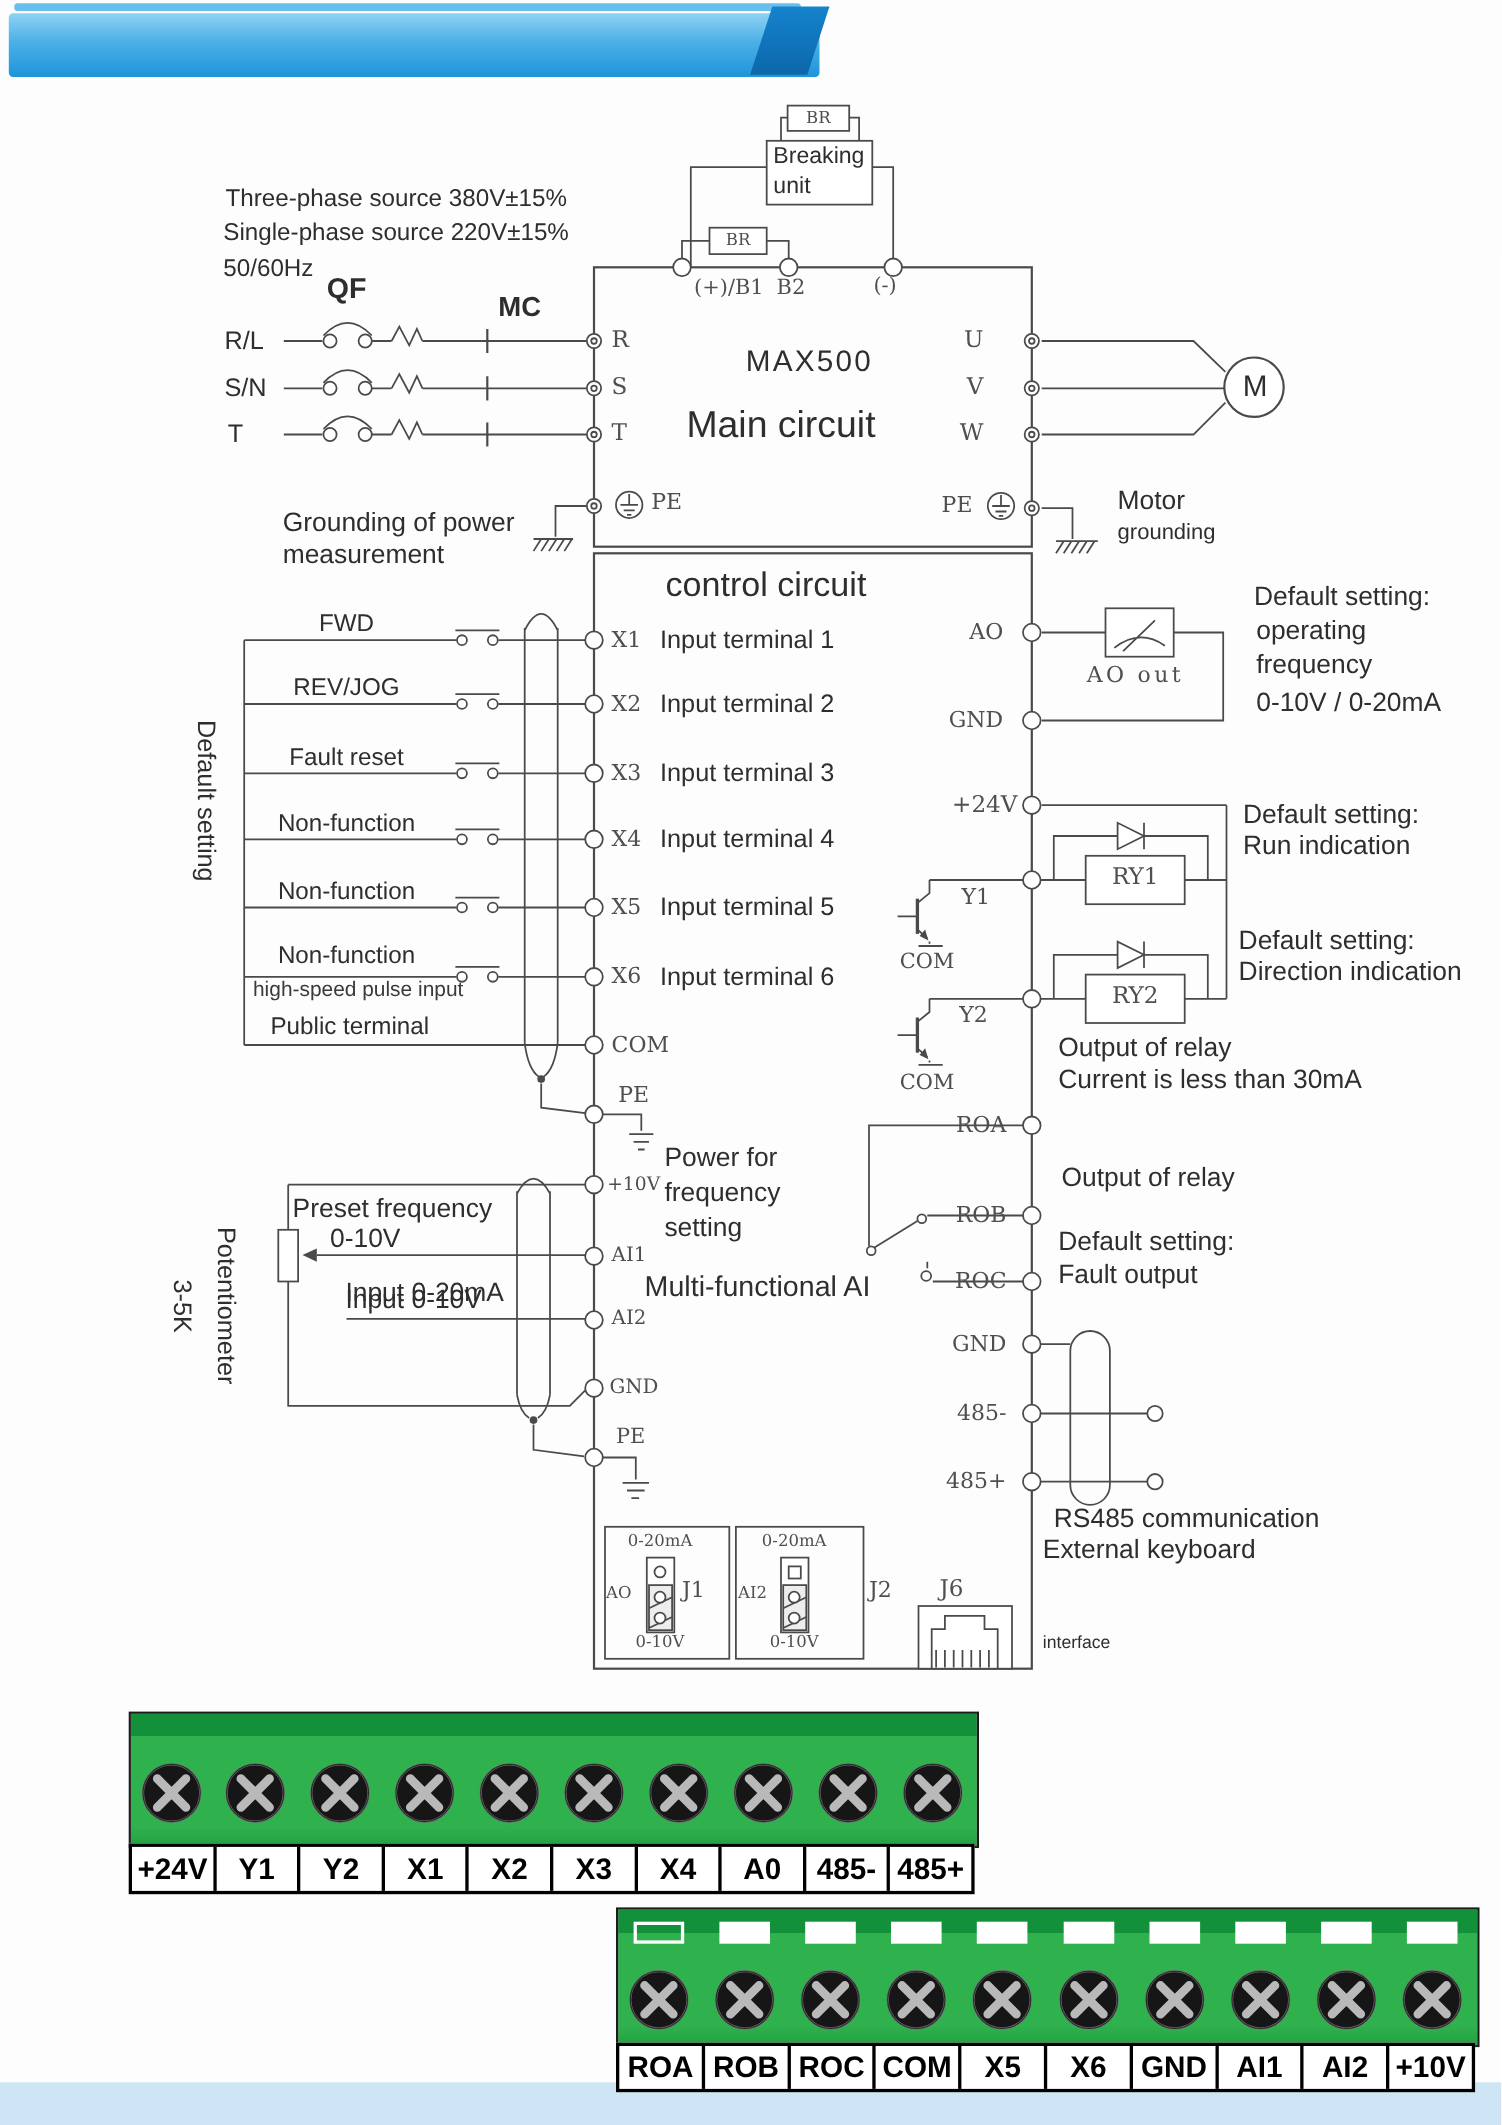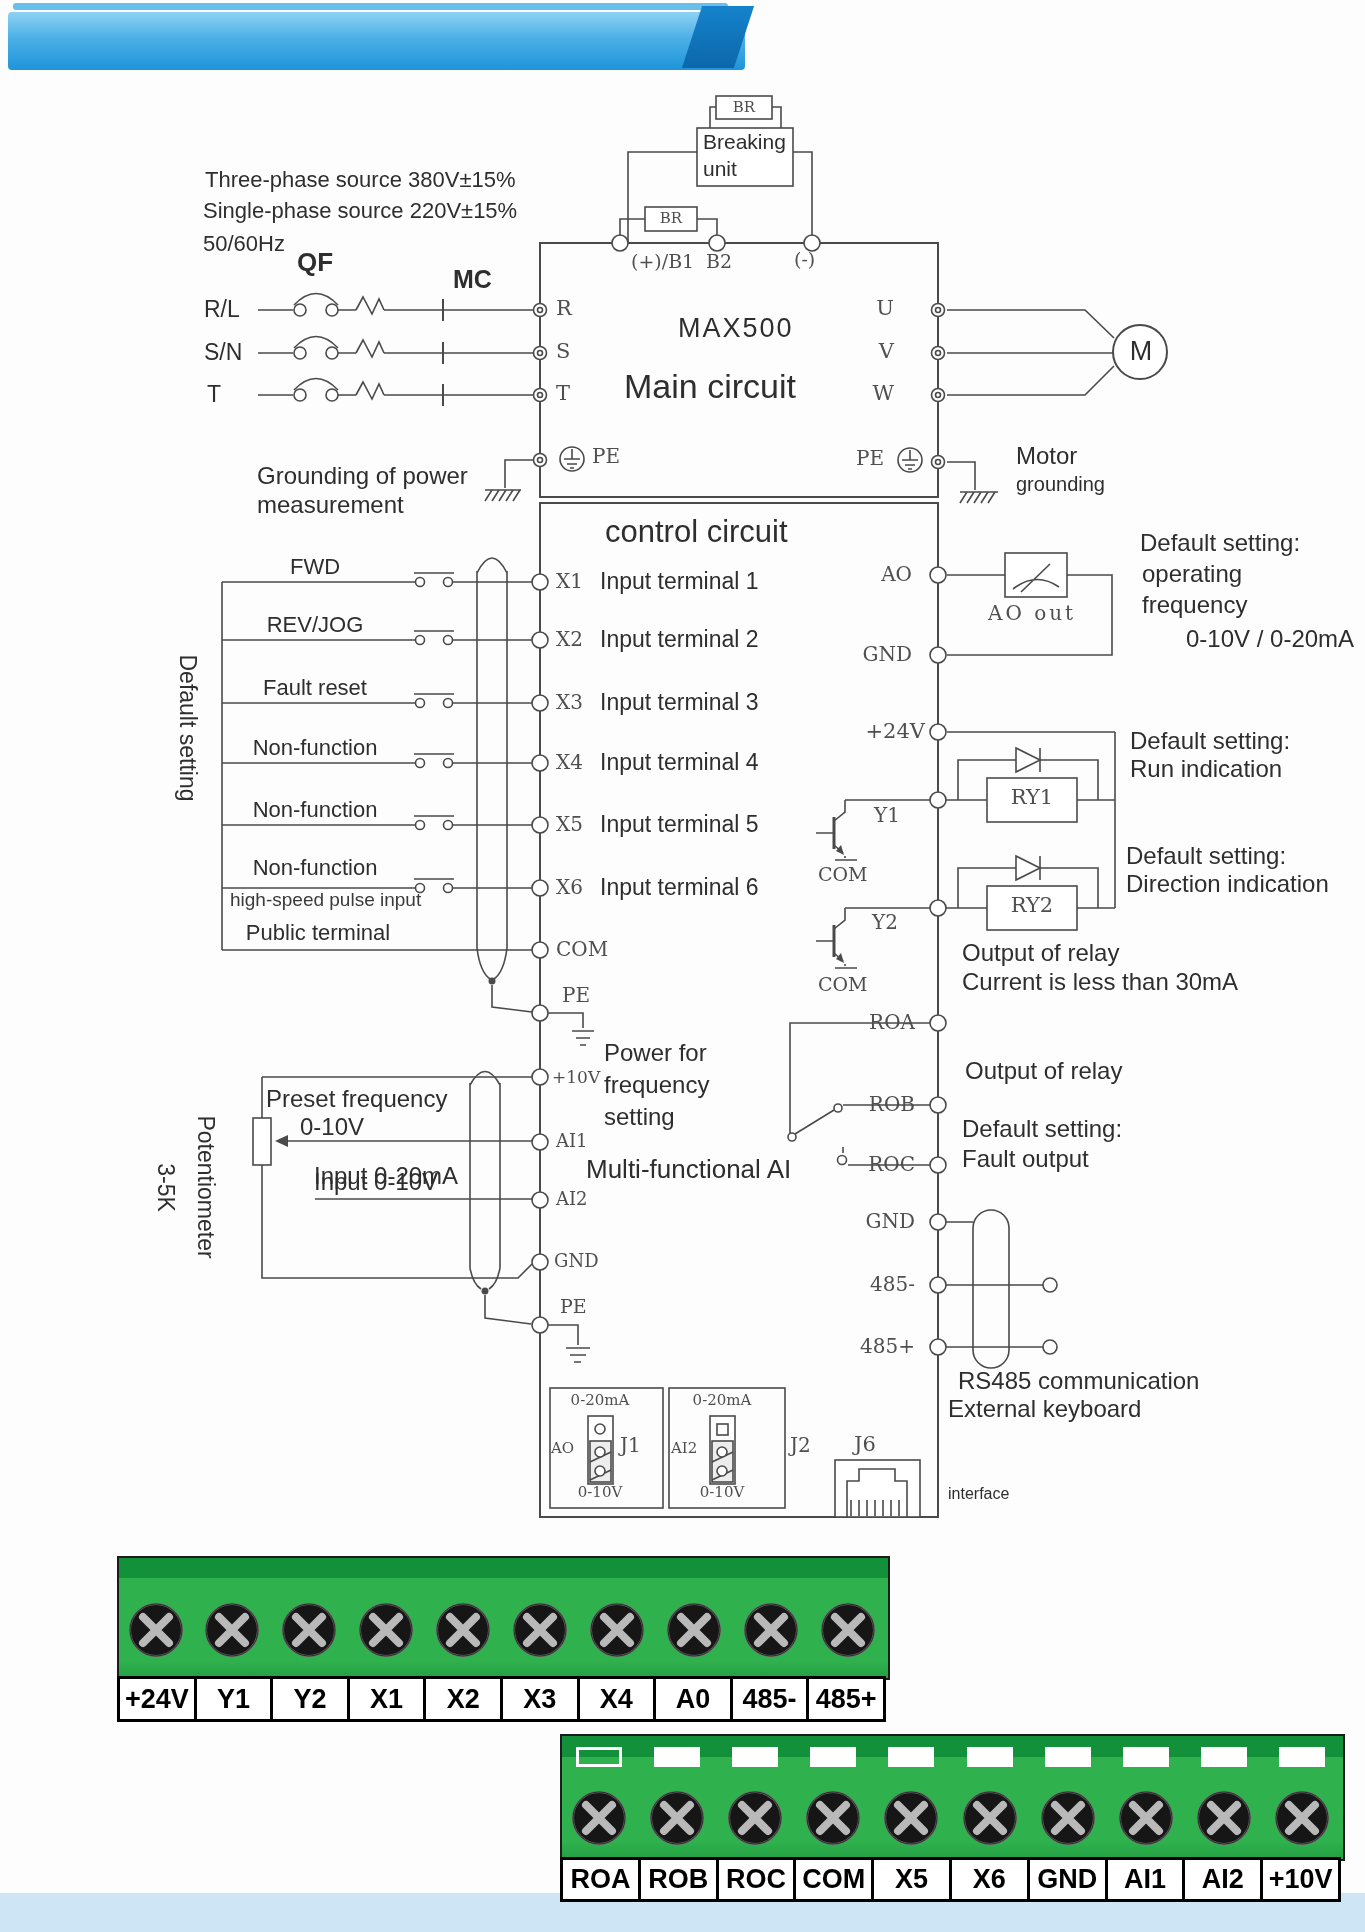--- a/index.html
+++ b/index.html
@@ -425,21 +425,21 @@
   <div class="t txt" style="left:604px;top:1072px;font-size:24px;">frequency</div>
   <div class="t txt" style="left:604px;top:1104px;font-size:24px;">setting</div>
   <div class="t txt" style="left:586px;top:1155px;font-size:26px;">Multi-functional AI</div>
 
   <div class="t txt cad" style="left:852px;top:563px;width:60px;text-align:right;font-size:20px;">AO</div>
   <div class="t txt cad" style="left:842px;top:643px;width:70px;text-align:right;font-size:20px;">GND</div>
   <div class="t txt cad" style="left:988px;top:602px;font-size:20px;letter-spacing:3px;">AO out</div>
   <div class="t txt" style="left:1140px;top:530px;font-size:24px;">Default setting:</div>
   <div class="t txt" style="left:1142px;top:561px;font-size:24px;">operating</div>
   <div class="t txt" style="left:1142px;top:592px;font-size:24px;">frequency</div>
-  <div class="t txt" style="left:1142px;top:626px;font-size:24px;margin-left:44px;">0-10V / 0-20mA</div>
+  <div class="t txt" style="left:1142px;top:626px;font-size:24px;">0-10V / 0-20mA</div>
   <div class="t txt cad" style="left:832px;top:720px;width:93px;text-align:right;font-size:21px;">+24V</div>
   <div class="t txt" style="left:1130px;top:728px;font-size:24px;">Default setting:</div>
   <div class="t txt" style="left:1130px;top:756px;font-size:24px;">Run indication</div>
   <div class="t txt cad" style="left:874px;top:804px;font-size:20px;">Y1</div>
   <div class="t txt cad" style="left:818px;top:864px;font-size:19px;">COM</div>
   <div class="t txt cad" style="left:987px;top:786px;width:90px;text-align:center;font-size:21px;">RY1</div>
   <div class="t txt" style="left:1126px;top:843px;font-size:24px;">Default setting:</div>
   <div class="t txt" style="left:1126px;top:871px;font-size:24px;">Direction indication</div>
   <div class="t txt cad" style="left:872px;top:911px;font-size:20px;">Y2</div>
   <div class="t txt cad" style="left:818px;top:974px;font-size:19px;">COM</div>

